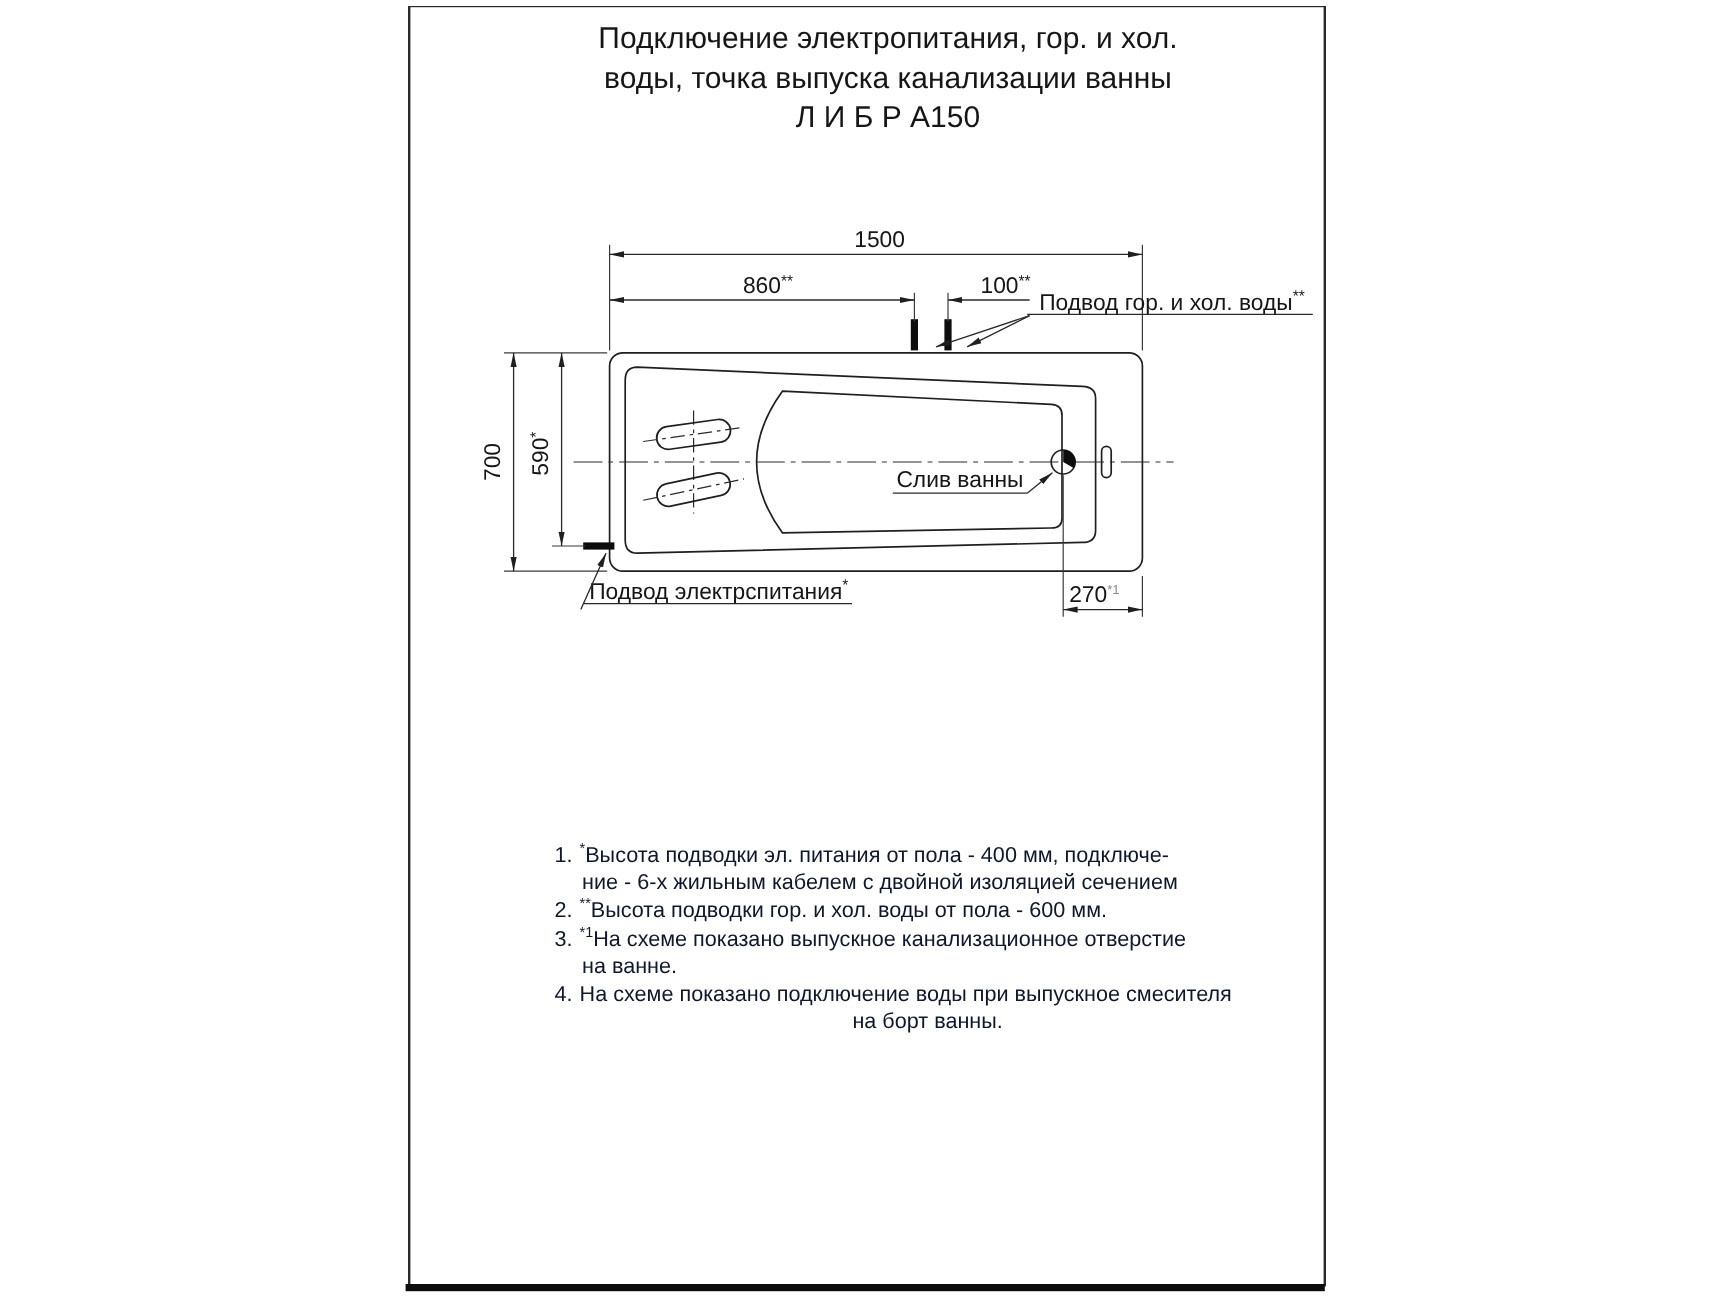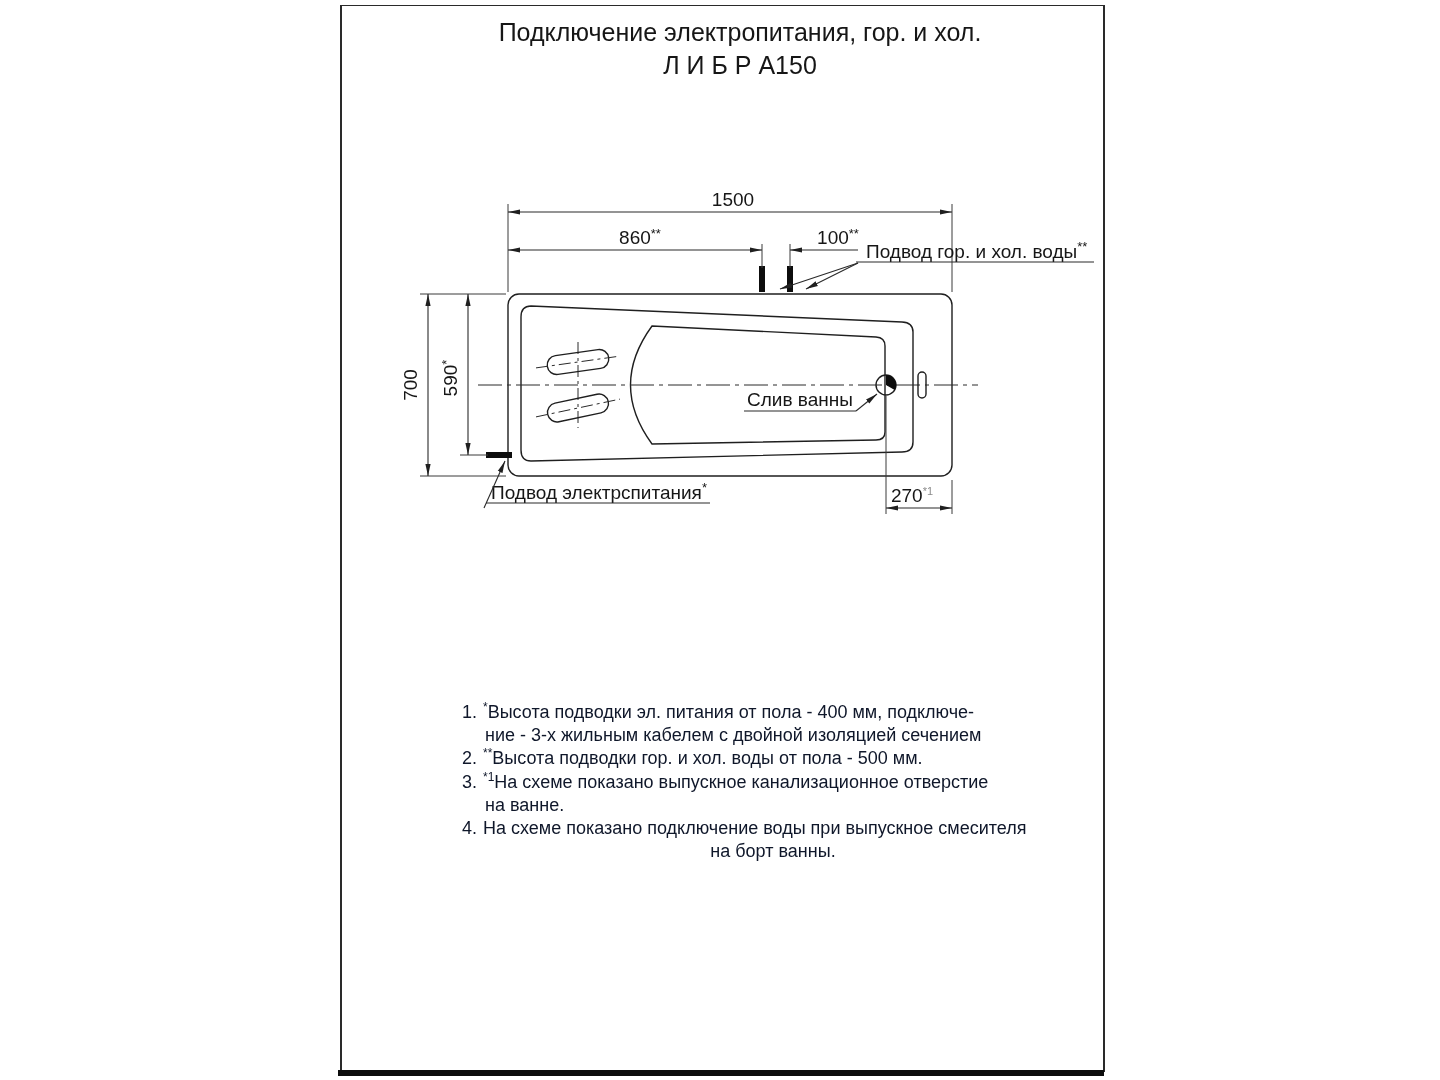--- a/index.html
+++ b/index.html
@@ -28,20 +28,21 @@
 </style>
 </head>
 <body>
 
 <div class="canvas">
   <div class="page"></div>
   <div class="page-bottom"></div>
 
   <div class="title">
     <div>Подключение электропитания, гор. и хол.</div>
+    <div>воды, точка выпуска канализации ванны</div>
     <div>Л И Б Р А150</div>
   </div>
 
   <svg width="1440" height="1080" viewBox="0 0 1440 1080">
     <defs>
       <marker id="arr" markerWidth="14" markerHeight="8" refX="12" refY="4" orient="auto-start-reverse" markerUnits="userSpaceOnUse">
         <path d="M12,4 L0,1.4 L0,6.6 Z" fill="#1f1f1f"></path>
       </marker>
     </defs>
 
@@ -132,20 +133,20 @@
     <g>
       <text x="491" y="499">
         <tspan>Подвод электрспитания</tspan><tspan class="sup" dy="-7">*</tspan></text>
       <line class="dim" x1="486" y1="503" x2="710" y2="503"></line>
       <line class="dim" x1="484" y1="508" x2="505" y2="461" marker-end="url(#arr)"></line>
     </g>
   </svg>
 
   <div class="notes">
     <div class="nline"><span class="nnum">1.</span><sup>*</sup><span>Высота подводки эл. питания от пола - 400 мм, подключе-</span></div>
-    <div class="nline ind1"><span>ние - 3-х жильным кабелем с двойной изоляцией сечением</span></div>
-    <div class="nline"><span class="nnum">2.</span><sup>**</sup><span>Высота подводки гор. и хол. воды от пола - 500 мм.</span></div>
+    <div class="nline ind1"><span>ние - 6-х жильным кабелем с двойной изоляцией сечением</span></div>
+    <div class="nline"><span class="nnum">2.</span><sup>**</sup><span>Высота подводки гор. и хол. воды от пола - 600 мм.</span></div>
     <div class="nline"><span class="nnum">3.</span><sup>*1</sup><span>На схеме показано выпускное канализационное отверстие</span></div>
     <div class="nline ind1"><span>на ванне.</span></div>
     <div class="nline"><span class="nnum">4.</span><span>На схеме показано подключение воды при выпускное смесителя</span></div>
     <div class="nline ind2"><span>на борт ванны.</span></div>
   </div>
 </div>
 
 </body></html>

